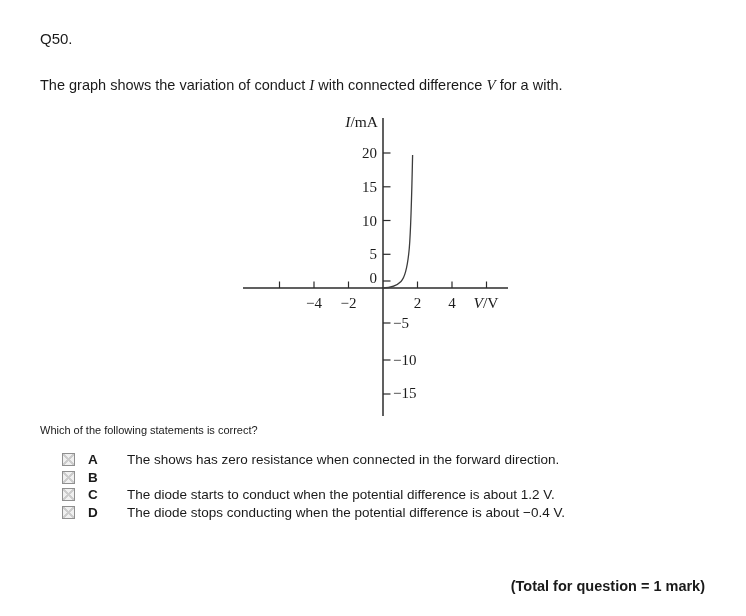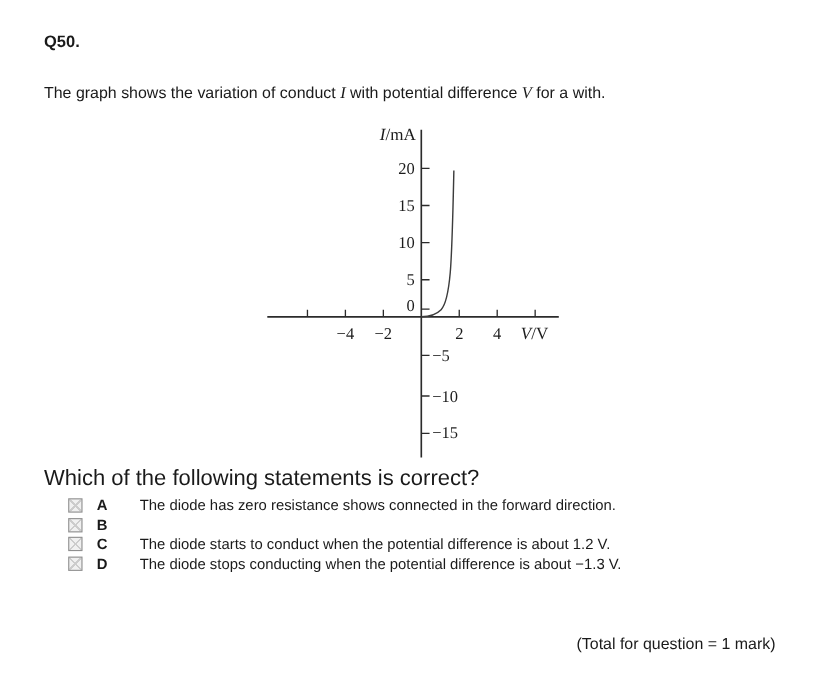--- a/index.html
+++ b/index.html
@@ -1,47 +1,47 @@
 <!DOCTYPE html>
 <html><head>
 <meta charset="utf-8">
 <style>
   html,body{margin:0;padding:0;}
   body{
     width:746px;height:616px;background:#ffffff;position:relative;
     font-family:"Liberation Sans",sans-serif;color:#1a1a1a;overflow:hidden;
   }
   .abs{position:absolute;}
-  .qnum{left:40px;top:30px;font-size:15px;font-weight:bold;}
+  .qnum{left:40px;top:30px;font-size:15px;font-weight:normal;}
   .intro{left:40px;top:77px;font-size:14.5px;white-space:nowrap;}
   .intro .ital{font-family:"Liberation Serif",serif;font-style:italic;font-size:15px;}
   .graph{left:230px;top:105px;}
   .graph text{font-family:"Liberation Serif",serif;font-size:15px;fill:#1c1c1c;}
   .graph .axlab{font-size:15.5px;}
   .graph .ital{font-style:italic;}
-  .question{left:40px;top:424px;font-size:20px;text-align:right;}
+  .question{left:40px;top:424px;font-size:11px;text-align:right;}
   .options{left:62px;top:451px;}
   .option-row{display:flex;align-items:center;height:17.5px;}
   .checkbox{
     width:11px;height:11px;flex:none;margin-right:13px;
     border:1px solid #8f8f8f;background-color:#f0f0f0;
     background-image:
       linear-gradient(45deg,transparent 45%,#cccccc 45%,#cccccc 55%,transparent 55%),
       linear-gradient(135deg,transparent 45%,#cccccc 45%,#cccccc 55%,transparent 55%);
   }
   .option-letter{font-weight:bold;font-size:13.5px;width:39px;flex:none;}
   .option-text{font-size:13.5px;white-space:nowrap;}
-  .total{right:41px;top:578px;font-size:14.5px;font-weight:normal;}
+  .total{right:41px;top:578px;font-size:14.5px;font-weight:bold;}
 </style>
 </head>
 <body>
 
 <div class="abs qnum">Q50.</div>
 
-<div class="abs intro"><span>The graph shows the variation of conduct </span><span class="ital">I</span><span> with potential difference </span><span class="ital">V</span><span> for a with.</span></div>
+<div class="abs intro"><span>The graph shows the variation of conduct </span><span class="ital">I</span><span> with connected difference </span><span class="ital">V</span><span> for a with.</span></div>
 
 <svg class="abs graph" width="290" height="320" viewBox="0 0 290 320">
 
   <line x1="153" y1="13" x2="153" y2="311" stroke="#2b2b2b" stroke-width="1.5"></line>
   <line x1="13" y1="183" x2="278" y2="183" stroke="#2b2b2b" stroke-width="1.5"></line>
 
   <g stroke="#2b2b2b" stroke-width="1.2">
     <line x1="49.5" y1="176.5" x2="49.5" y2="183"></line>
     <line x1="84" y1="176.5" x2="84" y2="183"></line>
     <line x1="118.5" y1="176.5" x2="118.5" y2="183"></line>
@@ -81,31 +81,31 @@
 
   <path d="M153,183 C160,182.8 166,181.6 171,176.5 C175.5,171.8 177.8,160 179.3,143 C181,123 181.8,88 182.6,50" fill="none" stroke="#3c3c3c" stroke-width="1.3"></path>
 </svg>
 
 <div class="abs question">Which of the following statements is correct?</div>
 
 <div class="abs options">
   <div class="option-row">
     <span class="checkbox"></span>
     <span class="option-letter">A</span>
-    <span class="option-text">The diode has zero resistance shows connected in the forward direction.</span>
+    <span class="option-text">The shows has zero resistance when connected in the forward direction.</span>
   </div>
   <div class="option-row">
     <span class="checkbox"></span>
     <span class="option-letter">B</span>
   </div>
   <div class="option-row">
     <span class="checkbox"></span>
     <span class="option-letter">C</span>
     <span class="option-text">The diode starts to conduct when the potential difference is about 1.2 V.</span>
   </div>
   <div class="option-row">
     <span class="checkbox"></span>
     <span class="option-letter">D</span>
-    <span class="option-text">The diode stops conducting when the potential difference is about −1.3 V.</span>
+    <span class="option-text">The diode stops conducting when the potential difference is about −0.4 V.</span>
   </div>
 </div>
 
 <div class="abs total">(Total for question = 1 mark)</div>
 
 </body></html>

